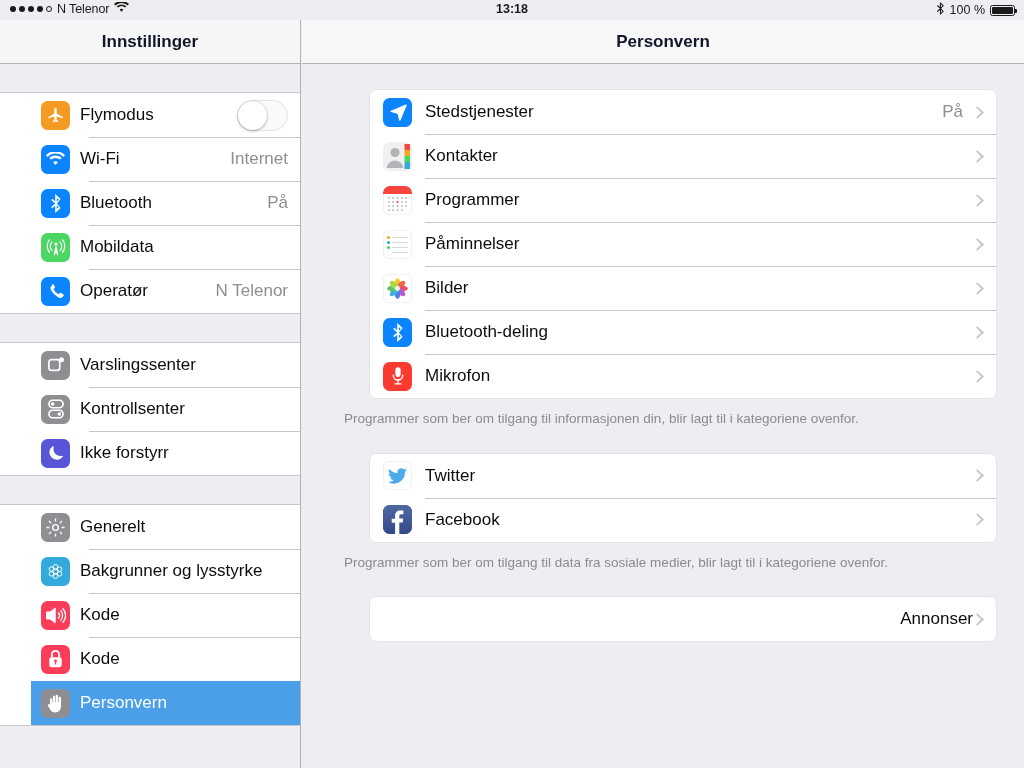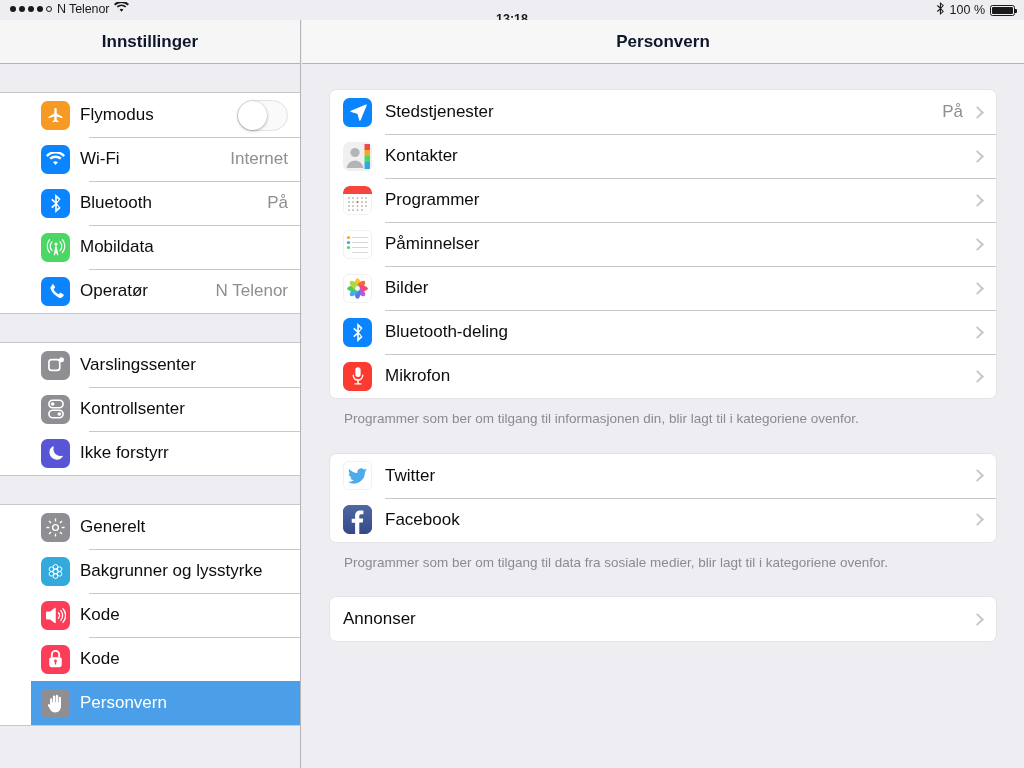--- a/index.html
+++ b/index.html
@@ -14,21 +14,21 @@
   
   .statusbar {
     position:absolute; top:0; left:0; width:1024px; height:20px;
     font-size:12px; color:#1a1a1a;
   }
   .sb-left { position:absolute; left:10px; top:2px; display:flex; align-items:center; gap:5px; }
   .dots { display:flex; gap:3px; align-items:center; }
   .dot { width:6px; height:6px; border-radius:50%; background:#1a1a1a; }
   .dot.hollow { background:transparent; border:1px solid #1a1a1a; width:6px; height:6px; }
   .sb-carrier { font-size:12.5px; letter-spacing:-0.1px; }
-  .sb-center { position:absolute; left:0; width:1024px; text-align:center; top:12px; font-size:12.5px; font-weight:bold; }
+  .sb-center { position:absolute; left:0; width:1024px; text-align:center; top:2px; font-size:12.5px; font-weight:bold; }
   .sb-right { position:absolute; right:9px; top:2px; display:flex; align-items:center; gap:5px; font-size:12.5px; }
   .batt { width:25px; height:11px; border:1px solid #1a1a1a; border-radius:2.5px; position:relative; padding:1px; }
   .batt i { display:block; height:100%; background:#1a1a1a; border-radius:1px; }
   .batt:after { content:""; position:absolute; right:-3px; top:3px; width:2px; height:4px; background:#1a1a1a; border-radius:0 1px 1px 0; }
 
   
   .sidebar {
     position:absolute; top:20px; left:0; width:301px; height:748px;
     background:#eeeef2; border-right:1px solid #b3b3b8;
   }
@@ -65,34 +65,34 @@
 
   
   .icn {
     width:29px; height:29px; border-radius:6.5px; flex:0 0 29px;
     display:flex; align-items:center; justify-content:center;
     color:#fff; font-size:16px; line-height:1; overflow:hidden; position:relative;
   }
   .icn svg { display:block; }
 
   
-  .cardwrap { padding:4px 28px; }
+  .cardwrap { padding:4px 28px;margin-left:40px; }
   .card {
     background:#fff; border-radius:6px; overflow:hidden;
     box-shadow:0 0 0 0.5px rgba(0,0,0,0.08);
   }
   .drow {
     height:44px; display:flex; align-items:center; padding:0 14px 0 13px; position:relative;
   }
   .drow + .drow:before {
     content:""; position:absolute; left:55px; right:0; top:0; height:1px; background:#c8c7cc;
   }
   .drow.noicon + .drow:before, .drow.noicon:before { left:14px; }
   .dlabel { font-size:17px; color:#0d0d0d; margin-left:13px; flex:1; }
-  .drow.noicon .dlabel { margin-left:0; }
+  .drow.noicon .dlabel { margin-left:0;text-align:right; }
   .dvalue { font-size:17px; color:#8e8e93; margin-right:10px; }
   .chev {
     width:9px; height:9px; border-right:2px solid #c7c7cc; border-top:2px solid #c7c7cc;
     transform:rotate(45deg); flex:0 0 9px;
   }
   .footer {
     font-size:13.5px; color:#8a8a8f; padding:8px 28px 0 42px; line-height:1.3;
   }
   .sp { height:22px; }
 

